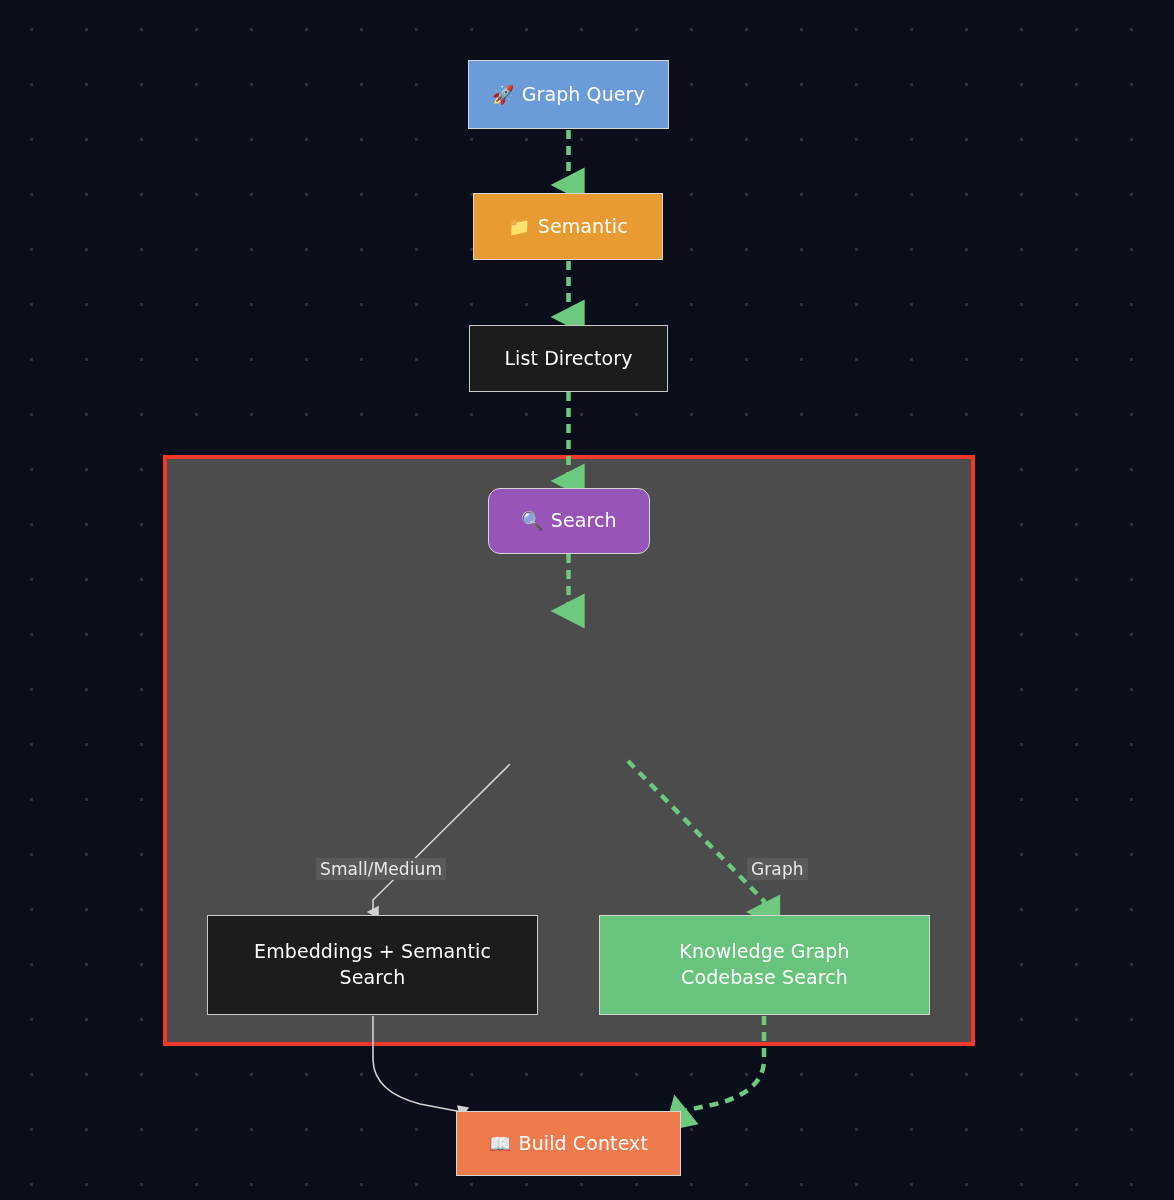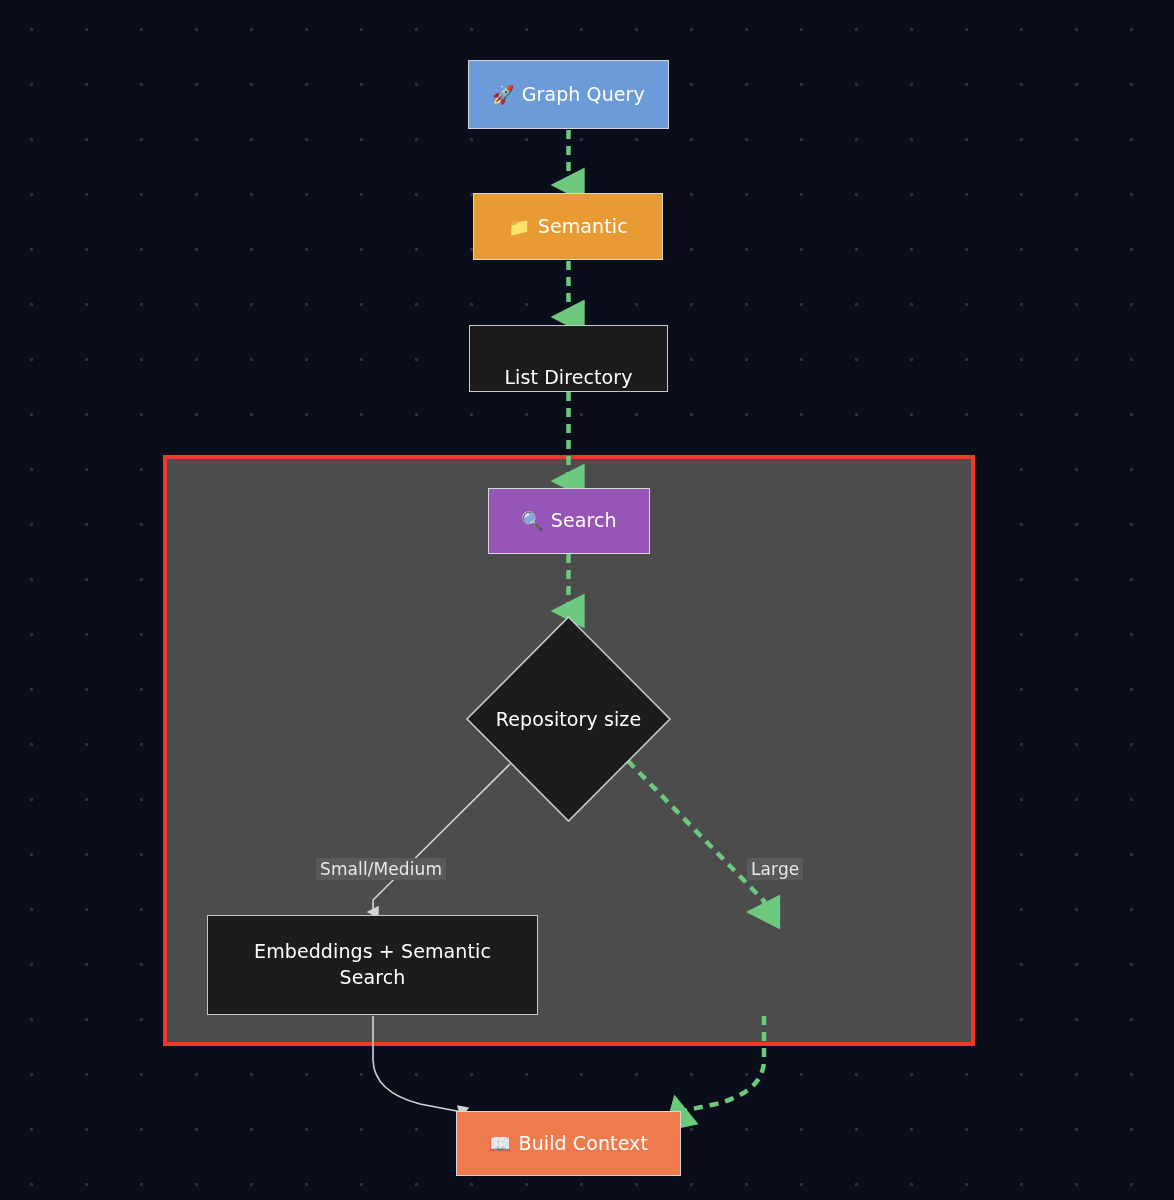--- a/index.html
+++ b/index.html
@@ -125,42 +125,40 @@
   </svg>
 
   <div class="node" style="left:468px; top:60px; width:201px; height:69px; background:#6c9bd9;">
     <span><span class="emoji">🚀</span><span class="node-label">Graph Query</span></span>
   </div>
 
   <div class="node" style="left:473px; top:193px; width:190px; height:67px; background:#e89a33;">
     <span><span class="emoji">📁</span><span class="node-label">Semantic</span></span>
   </div>
 
-  <div class="node dark" style="left:469px; top:325px; width:199px; height:67px;align-items:flex-end;">
+  <div class="node dark" style="left:469px; top:325px; width:199px; height:67px;">
     <span class="node-label">List Directory</span>
   </div>
 
-  <div class="node" style="left:488px; top:488px; width:162px; height:66px; background:#9855b8;">
+  <div class="node" style="left:488px; top:488px; width:162px; height:66px; background:#9855b8;border-radius:12px;">
     <span><span class="emoji">🔍</span><span class="node-label">Search</span></span>
   </div>
 
-  <div class="diamond-wrap" style="left:465px; top:615px; width:207px; height:208px;">
-    <svg class="diamond-shape" viewBox="0 0 207 208">
-      <polygon points="103.5,2 205,104 103.5,206 2,104" fill="#1c1c1c" stroke="#c9c9c9" stroke-width="1.6"></polygon>
-    </svg>
-    <div class="diamond-text">Repository size</div>
-  </div>
 
   <div class="node dark" style="left:207px; top:915px; width:331px; height:100px;">
     <span class="node-label">Embeddings + Semantic
 Search</span>
   </div>
 
+  <div class="node" style="left:599px; top:915px; width:331px; height:100px; background:#68c47c;">
+    <span class="node-label">Knowledge Graph
+Codebase Search</span>
+  </div>
 
   <div class="node" style="left:456px; top:1111px; width:225px; height:65px; background:#ef7b4d;">
     <span><span class="emoji">📖</span><span class="node-label">Build Context</span></span>
   </div>
 
   <div class="edge-label" style="left:305px; top:858px;">Small/Medium</div>
 
-  <div class="edge-label" style="left:736px; top:858px;">Large</div>
+  <div class="edge-label" style="left:736px; top:858px;">Graph</div>
 
 </div>
 
 </body></html>

